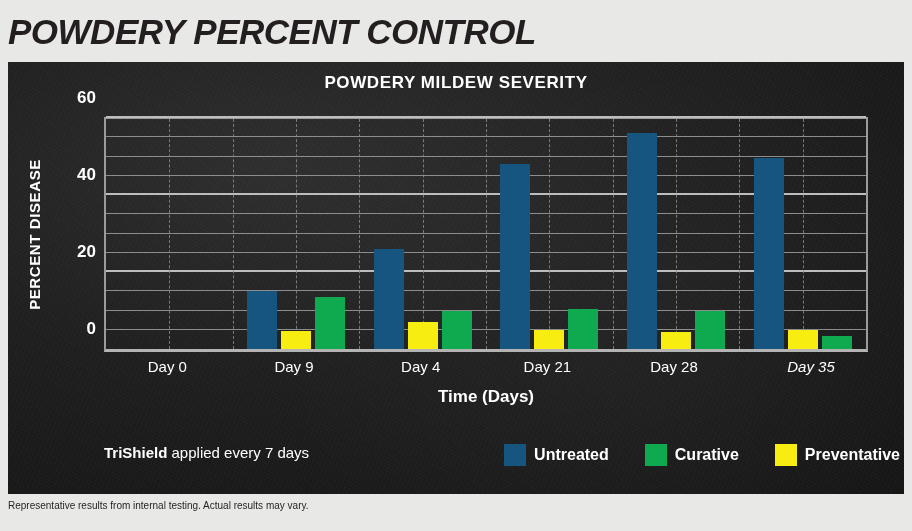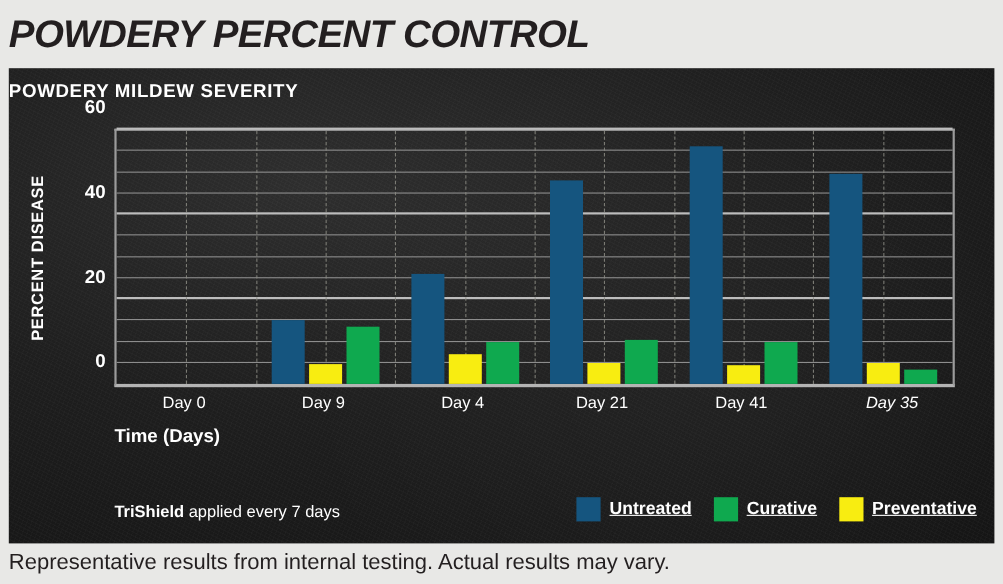--- a/index.html
+++ b/index.html
@@ -54,21 +54,21 @@
       repeating-linear-gradient(113deg, rgba(255,255,255,0.014) 0 1px, rgba(0,0,0,0) 1px 4px),
       radial-gradient(circle at 72% 62%, rgba(255,255,255,0.03) 0%, rgba(0,0,0,0) 55%);
     pointer-events: none;
   }
 
   #chart-title {
     position: absolute;
     left: 0;
     top: 11px;
     width: 896px;
-    text-align: left;
+    text-align: center;
     font-size: 17px;
     font-weight: bold;
     letter-spacing: 0.6px;
     color: #ffffff;
   }
 
   
   
   #plot-area {
     position: absolute;
@@ -153,53 +153,52 @@
     transform: translateX(-50%);
     font-size: 15px;
     color: #ffffff;
     white-space: nowrap;
   }
   #x-axis-label {
     position: absolute;
     left: 96px;
     top: 325px;
     width: 764px;
-    text-align: left;
+    text-align: center;
     font-size: 17px;
     font-weight: bold;
     color: #ffffff;
   }
 
   
   #legend {
     position: absolute;
     left: 0;
     top: 382px;
     width: 896px;
     height: 30px;
     display: flex;
-    align-items: flex-end;
+    align-items: flex-start;
     font-size: 16px;
     color: #ffffff;
   }
   #legend-note {
     margin-left: 96px;
     font-size: 15px;
     white-space: nowrap;
   }
   #legend-note b { font-weight: bold; }
   #legend-note span.plain { font-weight: normal; }
 
   #legend-items {
     margin-left: auto;
-    margin-right: 16px;
+    margin-right: 4px;
     display: flex;
     align-items: center;
-    gap: 20px;
-    text-decoration: underline;
+    gap: 36px;
   }
   .legend-item {
     display: flex;
     align-items: center;
     gap: 8px;
     font-weight: bold;
     font-size: 16px;
     white-space: nowrap;
   }
   .swatch {
@@ -207,21 +206,21 @@
     height: 22px;
     display: inline-block;
   }
 
   
   #footer-note {
     position: absolute;
     left: 8px;
     top: 500px;
     width: 890px;
-    font-size: 20px;
+    font-size: 10px;
     color: #231f20;
     white-space: nowrap;
   }
 </style>
 </head>
 <body>
 
 <div id="page-wrap">
 
   <div id="page-title">POWDERY PERCENT CONTROL</div>
@@ -313,19 +312,19 @@
           <div class="legend-item">
             <span class="swatch" style="background: rgb(248, 237, 17);"></span>
             <span>Preventative</span>
           </div>
         </div>
     </div>
   <div class="xtick" style="left: 159.333px;">Day 0</div>
       <div class="xtick" style="left: 286px;">Day 9</div>
       <div class="xtick" style="left: 412.667px;">Day 4</div>
       <div class="xtick" style="left: 539.333px;">Day 21</div>
-      <div class="xtick" style="left: 666px;">Day 41</div>
+      <div class="xtick" style="left: 666px;">Day 28</div>
       <div class="xtick" style="left: 803px; font-style: italic;">Day 35</div>
     </div>
 
   <div id="footer-note">Representative results from internal testing. Actual results may vary.</div>
 
 </div>
 
 </body></html>

